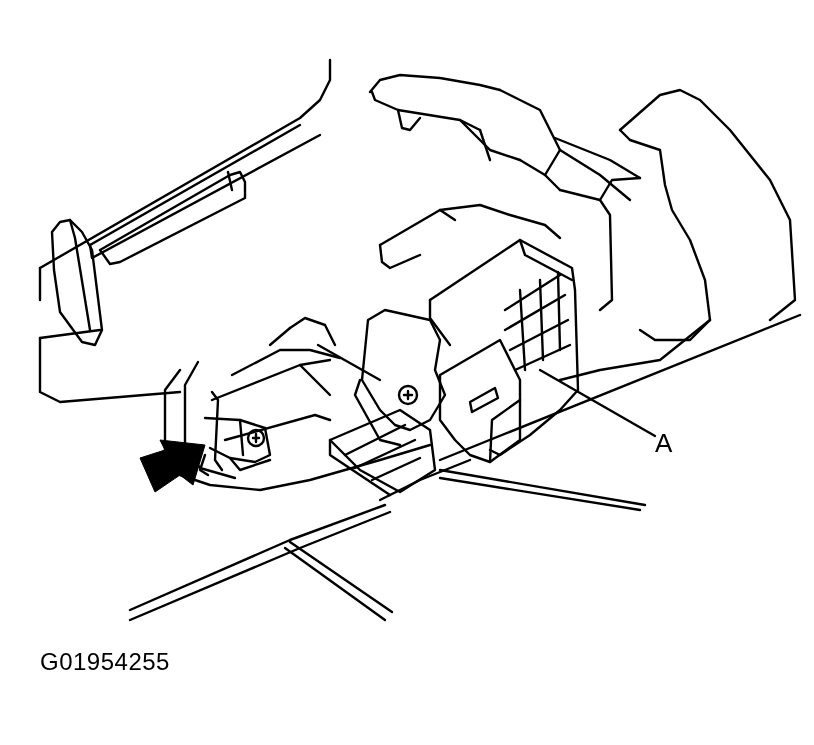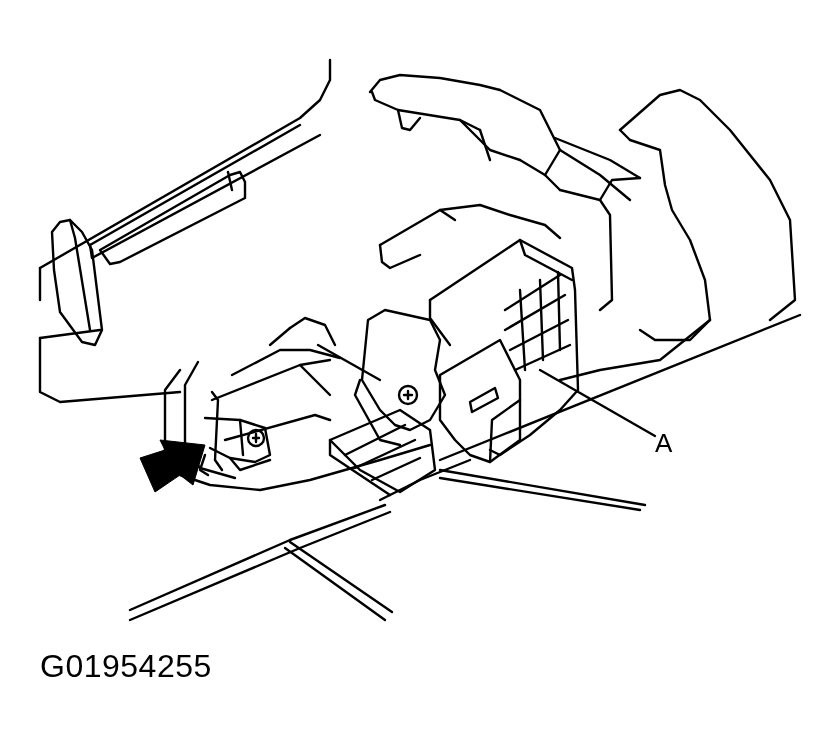--- a/index.html
+++ b/index.html
@@ -1,19 +1,19 @@
 <!DOCTYPE html>
 <html><head>
 <meta charset="utf-8">
 <style>
   html, body { margin: 0; padding: 0; background: #ffffff; }
   body { width: 814px; height: 745px; position: relative; overflow: hidden; font-family: "Liberation Sans", sans-serif; }
   #drawing { position: absolute; left: 0; top: 0; width: 814px; height: 745px; }
   .label-a { position: absolute; left: 655px; top: 428px; font-size: 26px; color: #000; }
-  .fig-id { position: absolute; left: 40px; top: 648px; font-size: 32px; color: #000; letter-spacing: 0.5px; }
+  .fig-id { position: absolute; left: 40px; top: 648px; font-size: 24px; color: #000; letter-spacing: 0.5px; }
   svg path, svg line, svg polyline, svg polygon, svg rect, svg circle, svg ellipse { vector-effect: non-scaling-stroke; }
 </style>
 </head>
 <body>
 
 <svg id="drawing" viewBox="0 0 814 745" xmlns="http://www.w3.org/2000/svg">
   <g fill="none" stroke="#000" stroke-width="2.4" stroke-linejoin="round" stroke-linecap="round">
 
     <g>
       <path d="M40 268 L300 118 L320 100 L330 80 L330 60"></path>

